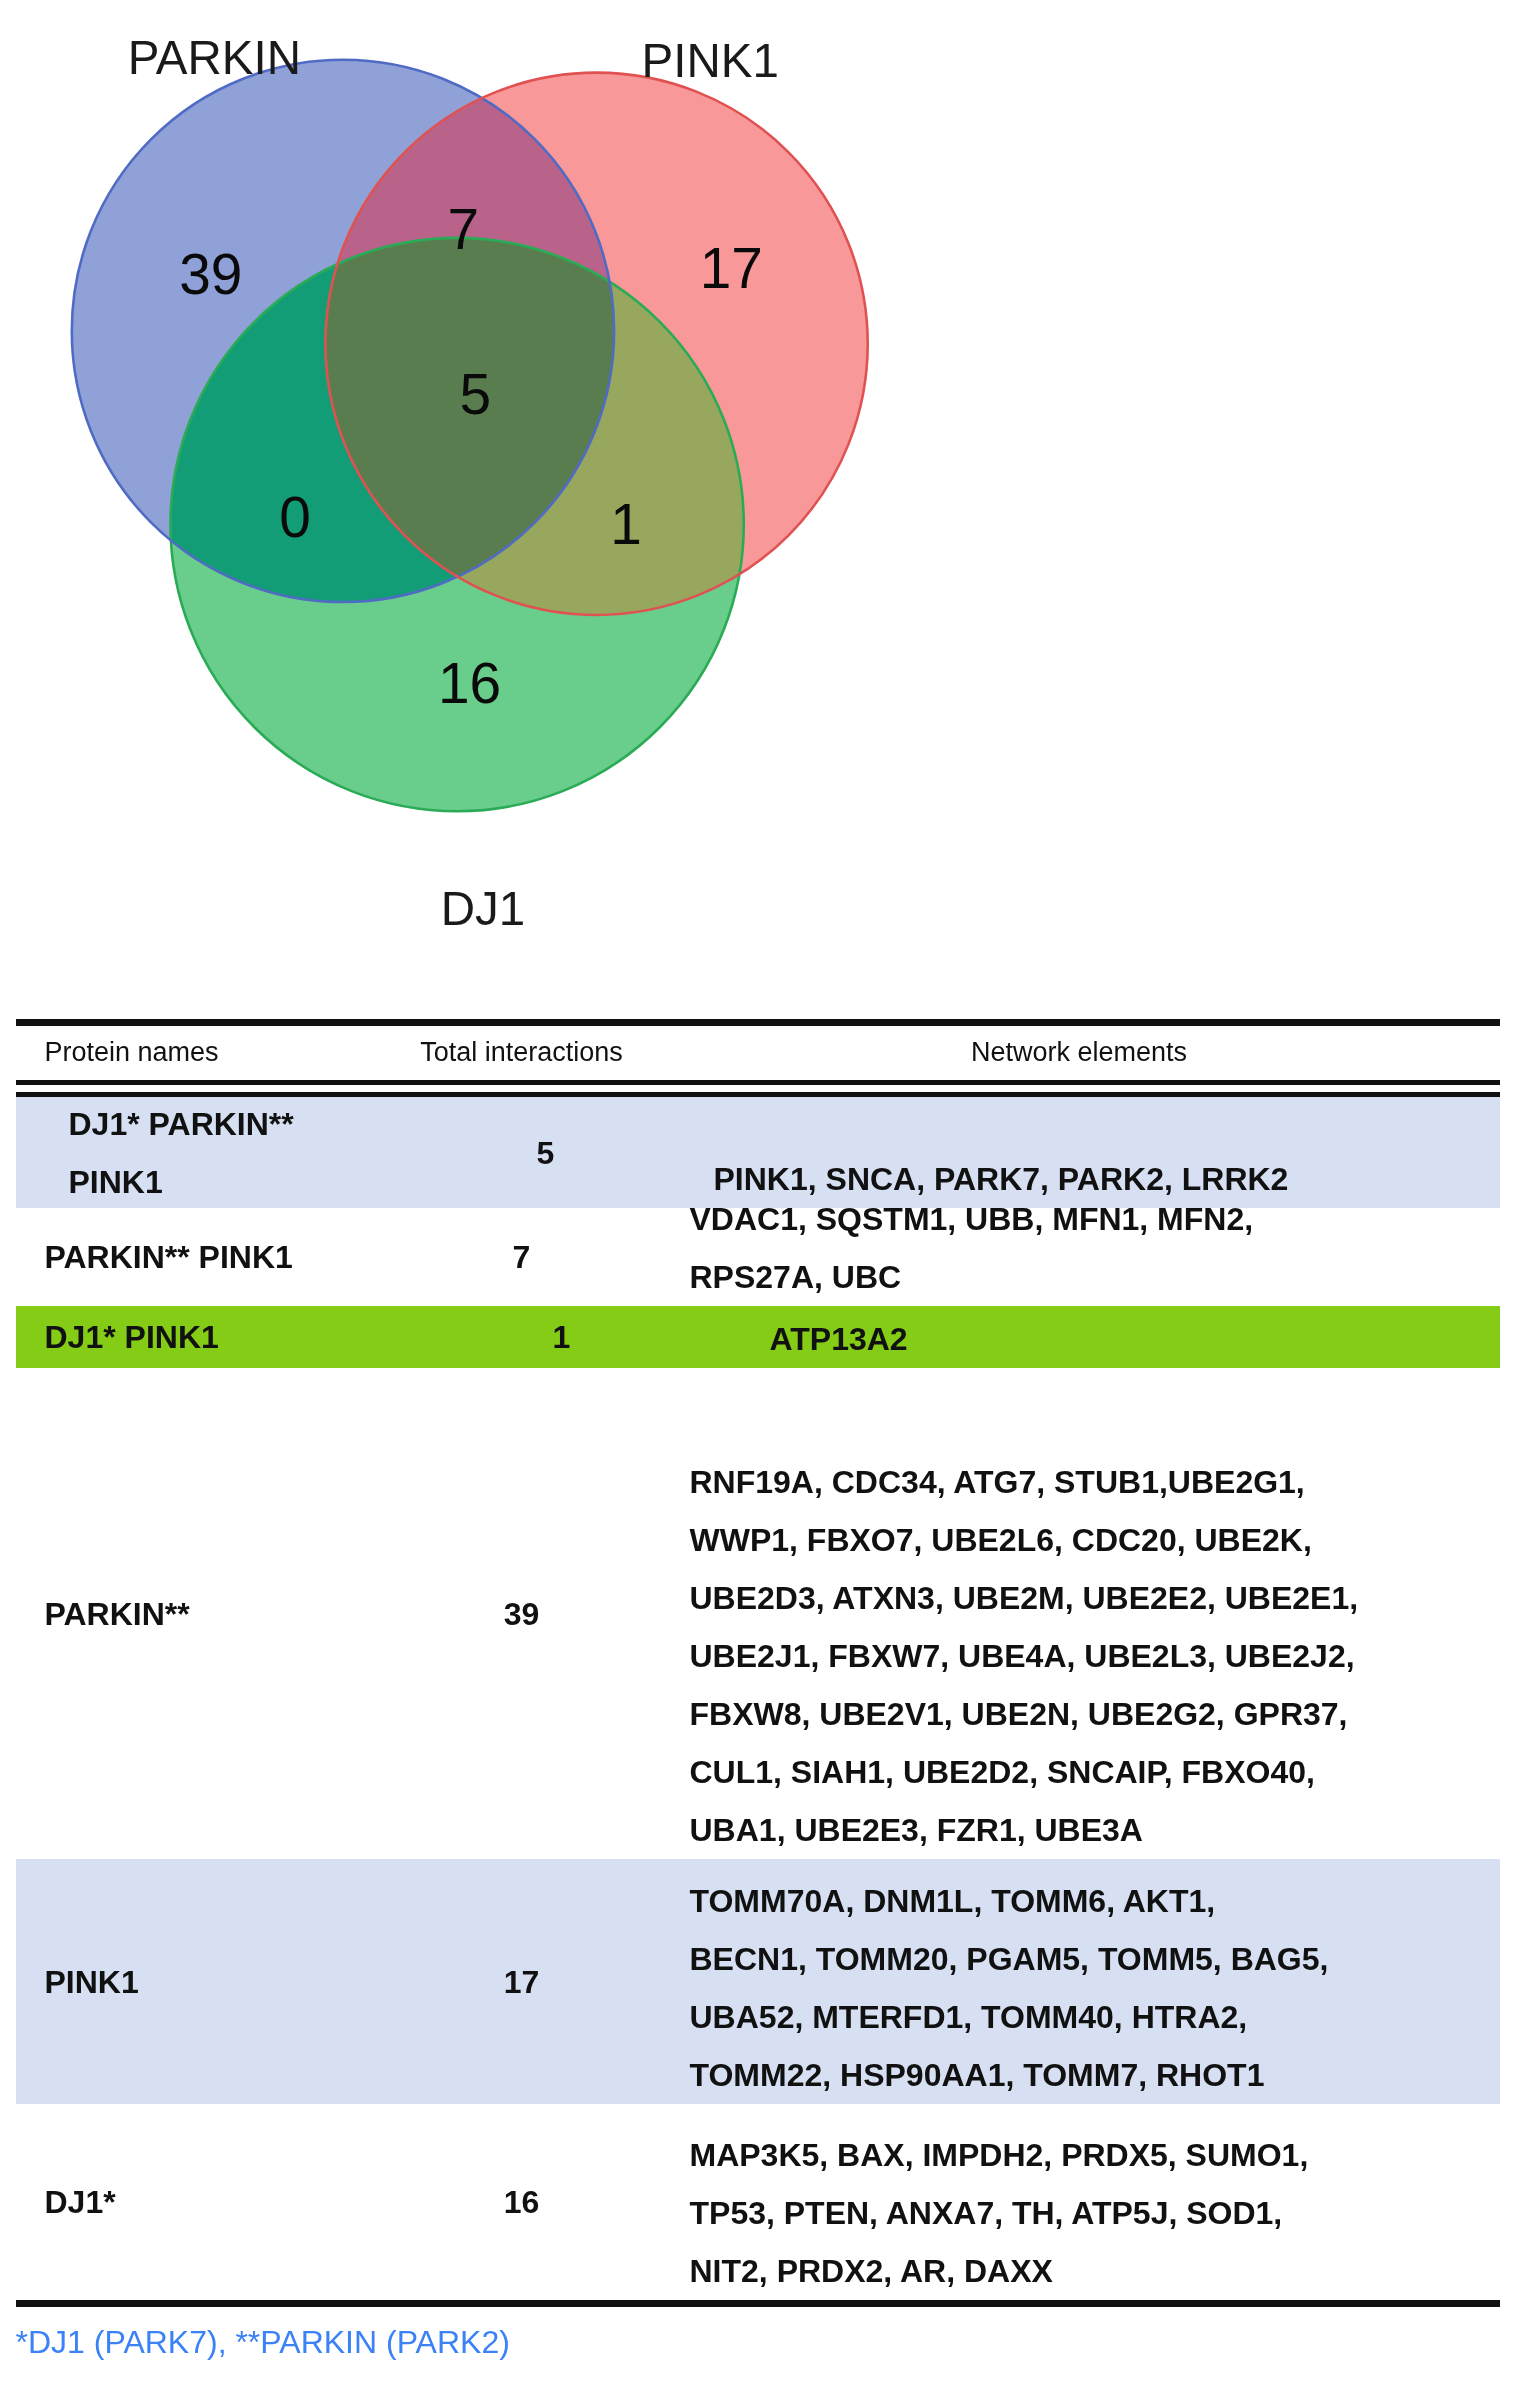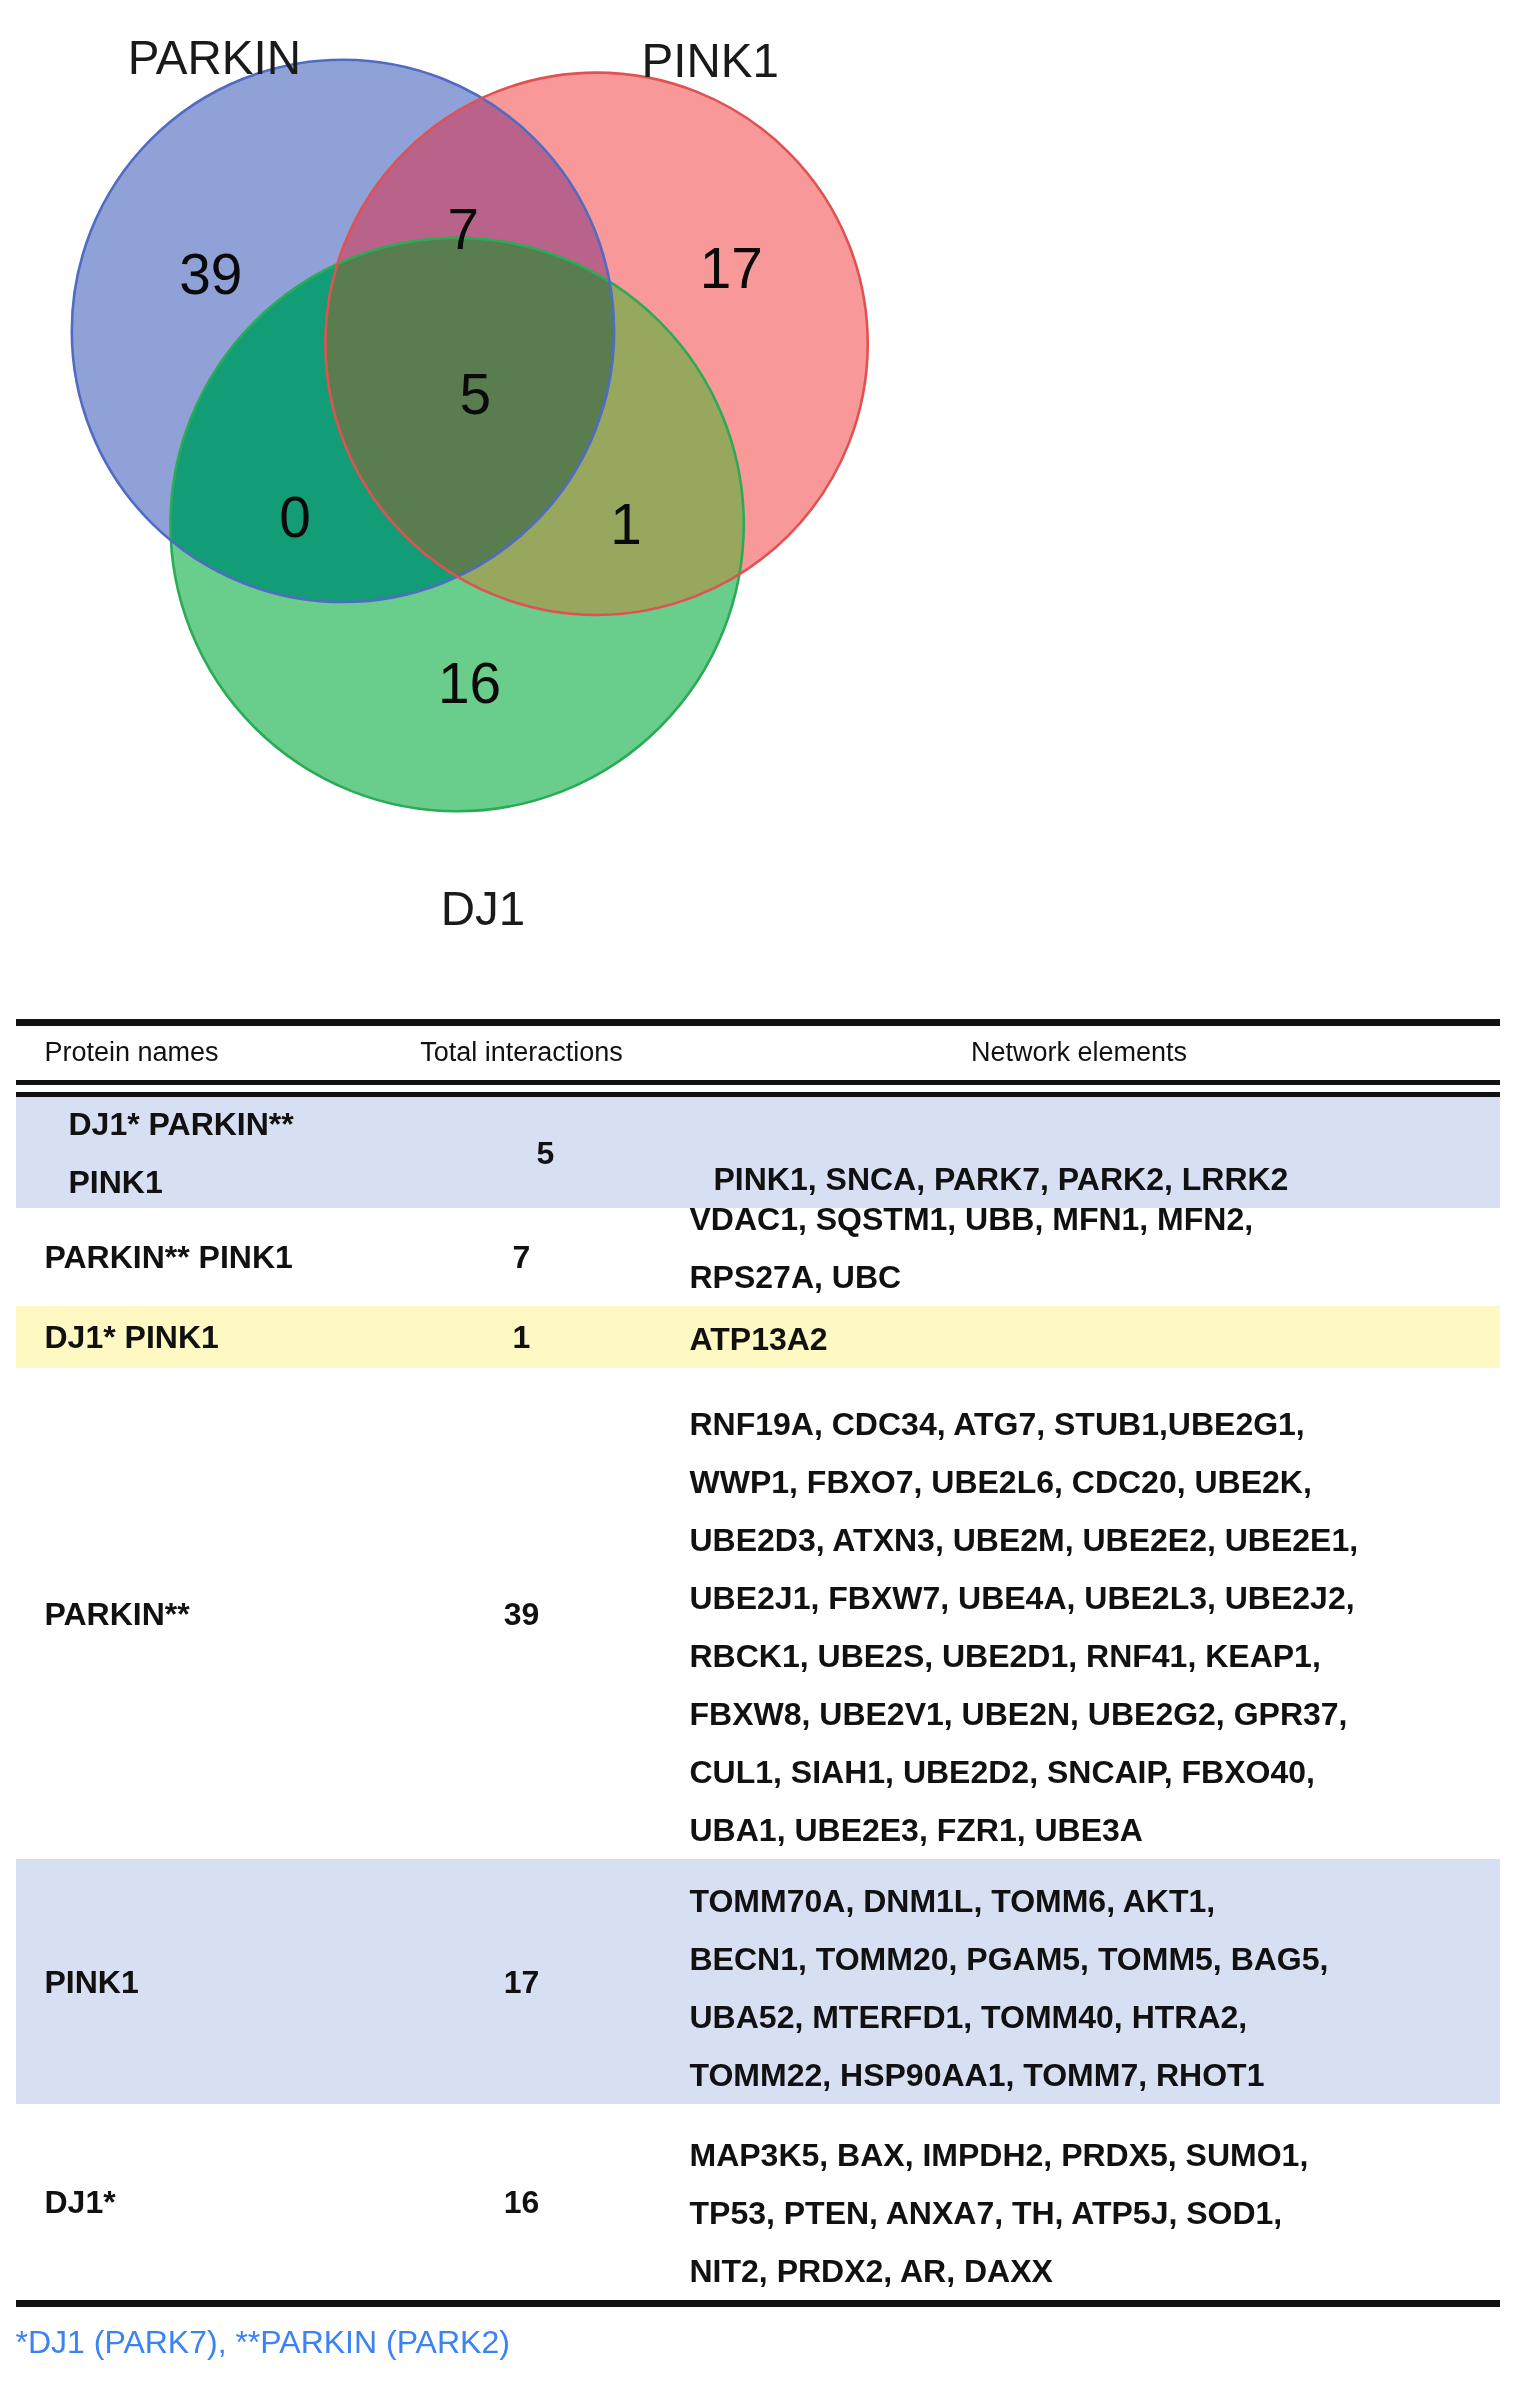--- a/index.html
+++ b/index.html
@@ -139,21 +139,21 @@
       </div>
       <div class="c2">
         <div class="cell-line">7</div>
       </div>
       <div class="c3">
         <div class="cell-line">VDAC1, SQSTM1, UBB, MFN1, MFN2,</div>
         <div class="cell-line">RPS27A, UBC</div>
       </div>
     </div>
 
-    <div class="trow r3" style="background-color: #fef9c3;">
+    <div class="trow r3" style="background-color: #84cc16; gap: 40px;">
       <div class="c1">
         <div class="cell-line">DJ1* PINK1</div>
       </div>
       <div class="c2">
         <div class="cell-line">1</div>
       </div>
       <div class="c3">
         <div class="cell-line">ATP13A2</div>
       </div>
     </div>
@@ -163,21 +163,20 @@
         <div class="cell-line">PARKIN**</div>
       </div>
       <div class="c2">
         <div class="cell-line">39</div>
       </div>
       <div class="c3">
         <div class="cell-line">RNF19A, CDC34, ATG7, STUB1,UBE2G1,</div>
         <div class="cell-line">WWP1, FBXO7, UBE2L6, CDC20, UBE2K,</div>
         <div class="cell-line">UBE2D3, ATXN3, UBE2M, UBE2E2, UBE2E1,</div>
         <div class="cell-line">UBE2J1, FBXW7, UBE4A, UBE2L3, UBE2J2,</div>
-        <div class="cell-line">RBCK1, UBE2S, UBE2D1, RNF41, KEAP1,</div>
         <div class="cell-line">FBXW8, UBE2V1, UBE2N, UBE2G2, GPR37,</div>
         <div class="cell-line">CUL1, SIAH1, UBE2D2, SNCAIP, FBXO40,</div>
         <div class="cell-line">UBA1, UBE2E3, FZR1, UBE3A</div>
       </div>
     </div>
 
     <div class="trow r5" style="background-color: rgb(214, 224, 242);">
       <div class="c1">
         <div class="cell-line">PINK1</div>
       </div>

